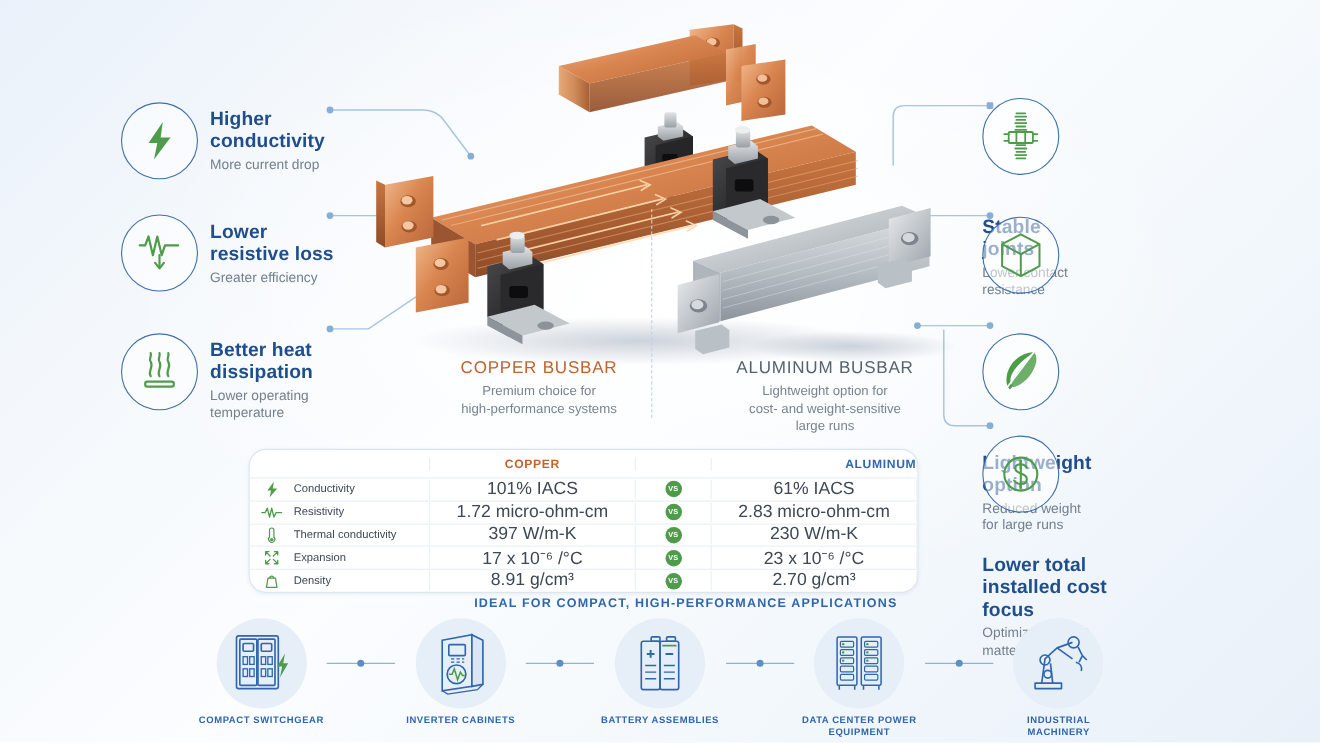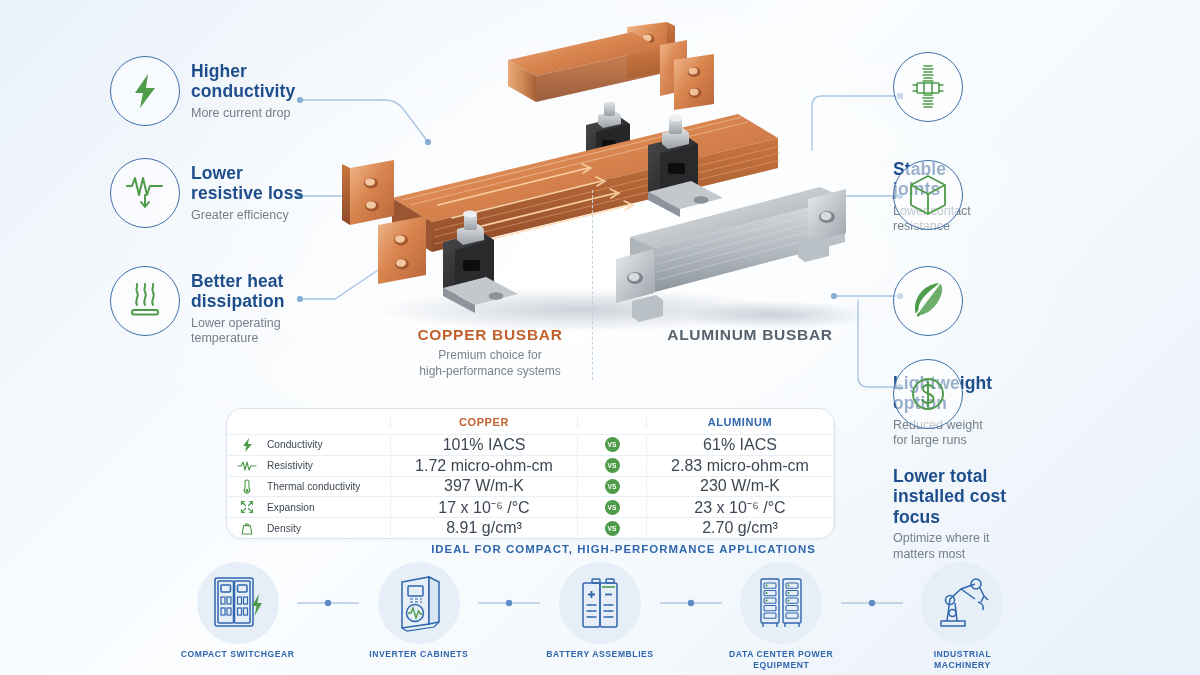--- a/index.html
+++ b/index.html
@@ -10,60 +10,60 @@
       radial-gradient(ellipse 700px 420px at 50% 40%, #ffffff 0%, rgba(255,255,255,0) 70%),
       linear-gradient(135deg, #eaf1fa 0%, #f4f8fc 22%, #fbfdff 45%, #f3f8fc 70%, #e9f0f9 100%);
     position:relative;
   }
   #stage { position:absolute; inset:0; width:1200px; height:675px; }
 
   
   #wires { position:absolute; inset:0; width:1200px; height:675px; pointer-events:none; }
 
   
-  .callout { position:absolute; display:flex; align-items:flex-start; gap:11px; }
+  .callout { position:absolute; display:flex; align-items:flex-start; gap:11px;margin-top:37px; }
   .callout.right { flex-direction:column;gap:32px; }
   .ic-circle {
     width:70px; height:70px; flex:0 0 70px; border-radius:50%;
     border:1.6px solid #3f6fa8; background:rgba(255,255,255,.55);
     display:flex; align-items:center; justify-content:center;
   }
   .ctext { padding-top:5px; }
   .ctitle {
     font-size:17.5px; font-weight:bold; color:#1f4e8c; line-height:1.16;
     letter-spacing:.1px; max-width:155px;
   }
   .csub {
     font-size:12.5px; color:#74808c; line-height:1.25; margin-top:4px;
     max-width:140px;
   }
 
   
   .prodcap { position:absolute; text-align:center; }
-  .prodcap .pt { font-size:15.5px; font-weight:bold; letter-spacing:.7px; }
+  .prodcap .pt { font-size:15.5px; font-weight:normal; letter-spacing:.7px; }
   .prodcap.copper .pt { color:#c1622c; }
   .prodcap.alu .pt { color:#56626e; }
   .prodcap .ps { font-size:12px; color:#79838f; line-height:1.33; margin-top:4px; }
 
   .divider { position:absolute; left:592px; top:190px; width:0; height:190px;
              border-left:1.4px dashed #c3d2e2; }
 
   
   #table { position:absolute; left:226px; top:408px; width:609px;
            background:#ffffff; border:1px solid #dce6f1; border-radius:16px;
            box-shadow:0 1px 3px rgba(40,70,110,.06); overflow:hidden; }
   .trow { display:flex; align-items:center; height:20.8px; border-top:1px solid #e7eff7; }
   .trow.head { height:25px; border-top:none; }
   .c-icon { width:40px; display:flex; justify-content:center; align-items:center; }
   .c-label { flex:1; font-size:10.2px; color:#3d4854; }
   .c-val { width:188px; text-align:center; font-size:16px; color:#3d4854;
            border-left:1px solid #e7eff7; border-right:1px solid #e7eff7; }
   .c-vs { width:68px; display:flex; justify-content:center; align-items:center; }
   .trow.head .c-val { font-size:11px; font-weight:bold; letter-spacing:.6px; color:#c1622c; }
-  .trow.head .c-val.alu { color:#2f66ad; }
+  .trow.head .c-val.alu { color:#2f66ad;text-align:right; }
   .vs {
     width:15px; height:15px; border-radius:50%; background:#4e9c4a;
     color:#fff; font-size:6.6px; font-weight:bold; letter-spacing:.2px;
     display:flex; align-items:center; justify-content:center;
   }
 
   
   #appsTitle { position:absolute; left:0; right:0; top:543px; text-align:center;
                font-size:11.4px; font-weight:bold; letter-spacing:1.05px; color:#2f66ad;margin-left:47px; }
   #apps { position:absolute; left:180px; top:562px; width:840px; height:105px;
@@ -382,20 +382,23 @@
     </div>
   </div>
 
   <div class="prodcap copper" style="left:340px;top:326px;width:300px;">
     <div class="pt">COPPER BUSBAR</div>
     <div class="ps" style="white-space:pre-line">Premium choice for
 high-performance systems</div>
   </div>
   <div class="prodcap alu" style="left:610px;top:326px;width:280px;">
     <div class="pt">ALUMINUM BUSBAR</div>
+    <div class="ps" style="white-space:pre-line">Lightweight option for
+cost- and weight-sensitive
+large runs</div>
   </div>
 
   <div id="table">
 
     <div class="trow head">
       <div class="c-icon"></div>
       <div class="c-label"></div>
       <div class="c-val">COPPER</div>
       <div class="c-vs"></div>
       <div class="c-val alu">ALUMINUM</div>

